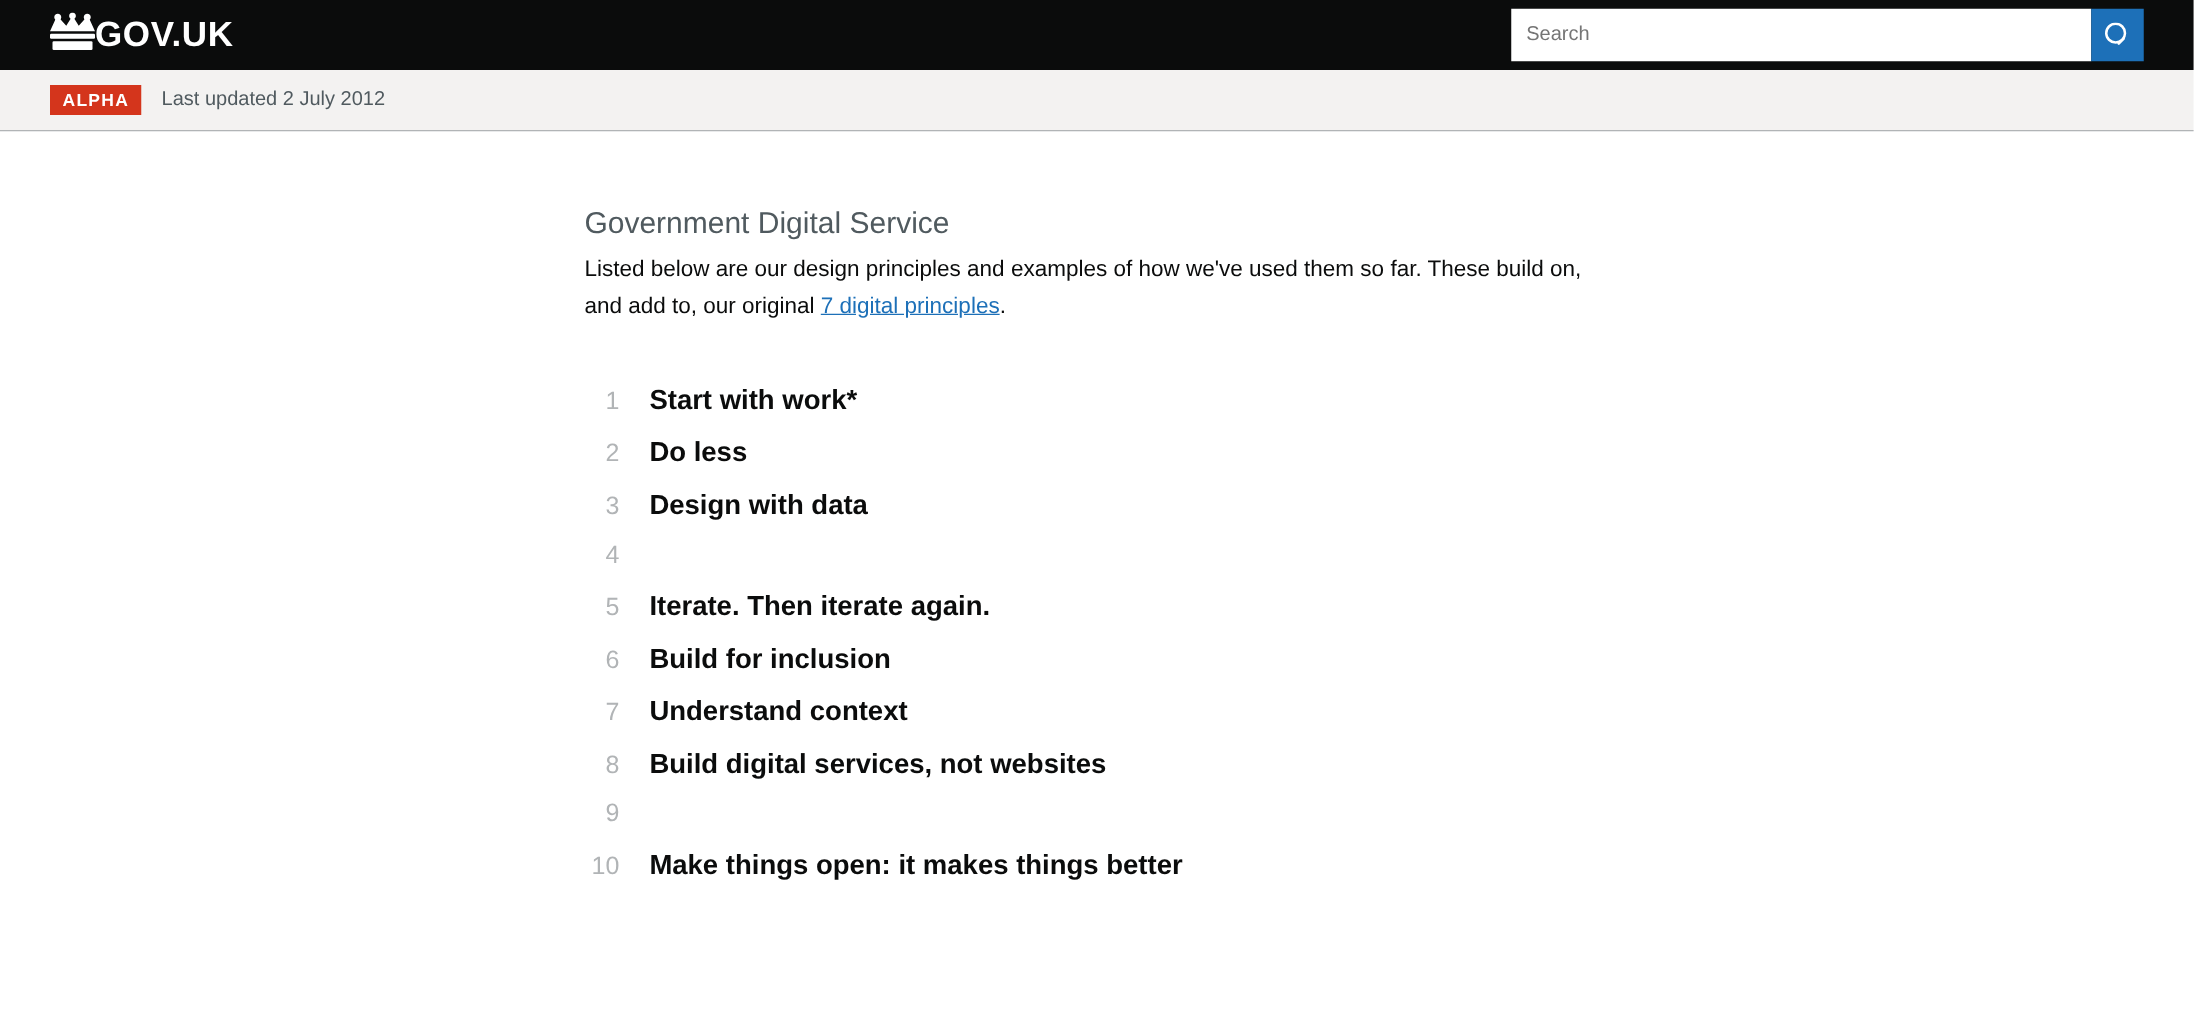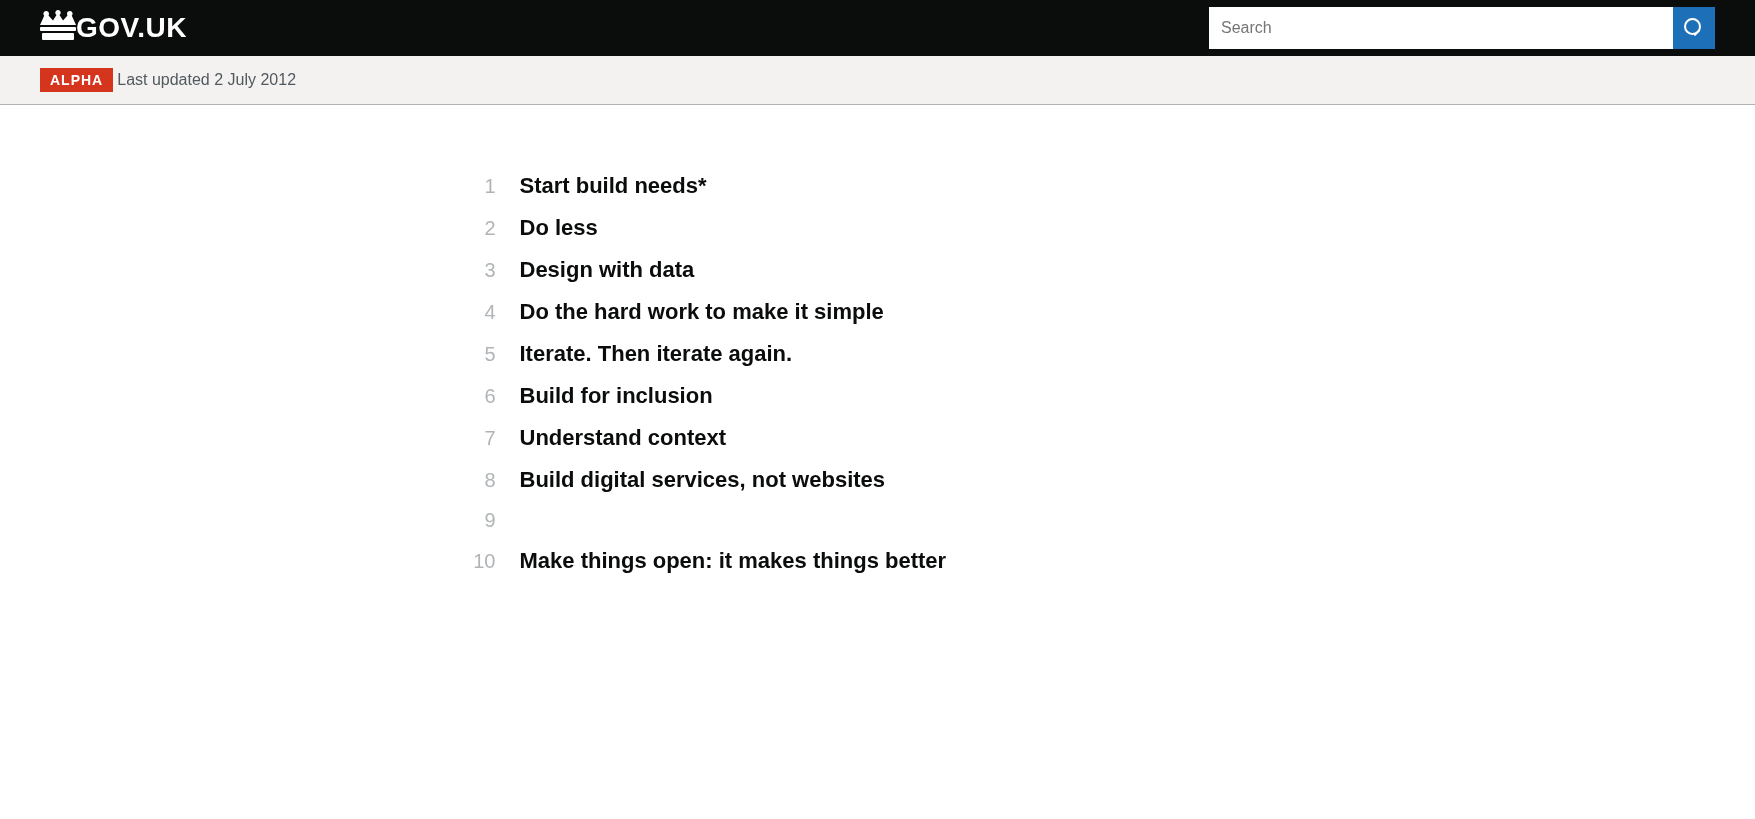--- a/index.html
+++ b/index.html
@@ -73,21 +73,21 @@
       color: #ffffff;
       font-size: 16px;
     }
 
     
     .alpha-bar {
       background: #f3f2f1;
       padding: 12px 40px;
       display: flex;
       align-items: center;
-      gap: 4px;
+      gap: 16px;
       border-bottom: 1px solid #b1b4b6;
     }
 
     .alpha-badge {
       background: #d4351c;
       color: #ffffff;
       font-size: 14px;
       font-weight: bold;
       padding: 4px 10px;
       letter-spacing: 1px;
@@ -198,38 +198,41 @@
     </button>
   </form>
 </header>
 
 <div class="alpha-bar">
   <span class="alpha-badge">ALPHA</span>
   <span class="last-updated">Last updated 2 July 2012</span>
 </div>
 
 <main class="main-content">
-
+  <p class="org-name">Government Digital Service</p>
+
+  <p class="intro-text">
+    <span>Listed below are our design principles and examples of how we've used them so far. These build on, and add to, our original </span><a href="#">7 digital principles</a><span>.</span>
+  </p>
 
   <ol class="principles-list">
   <li class="principle-item">
         <span class="principle-number">1</span>
-        <a class="principle-label" href="#">Start build needs*</a>
+        <a class="principle-label" href="#">Start with work*</a>
       </li>
       <li class="principle-item">
         <span class="principle-number">2</span>
         <a class="principle-label" href="#">Do less</a>
       </li>
       <li class="principle-item">
         <span class="principle-number">3</span>
         <a class="principle-label" href="#">Design with data</a>
       </li>
       <li class="principle-item">
         <span class="principle-number">4</span>
-        <a class="principle-label" href="#">Do the hard work to make it simple</a>
       </li>
       <li class="principle-item">
         <span class="principle-number">5</span>
         <a class="principle-label" href="#">Iterate. Then iterate again.</a>
       </li>
       <li class="principle-item">
         <span class="principle-number">6</span>
         <a class="principle-label" href="#">Build for inclusion</a>
       </li>
       <li class="principle-item">

